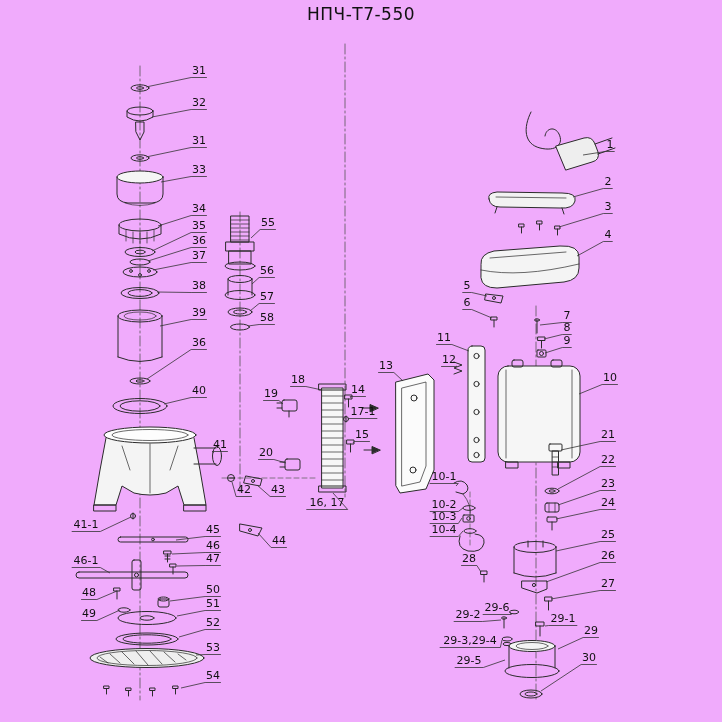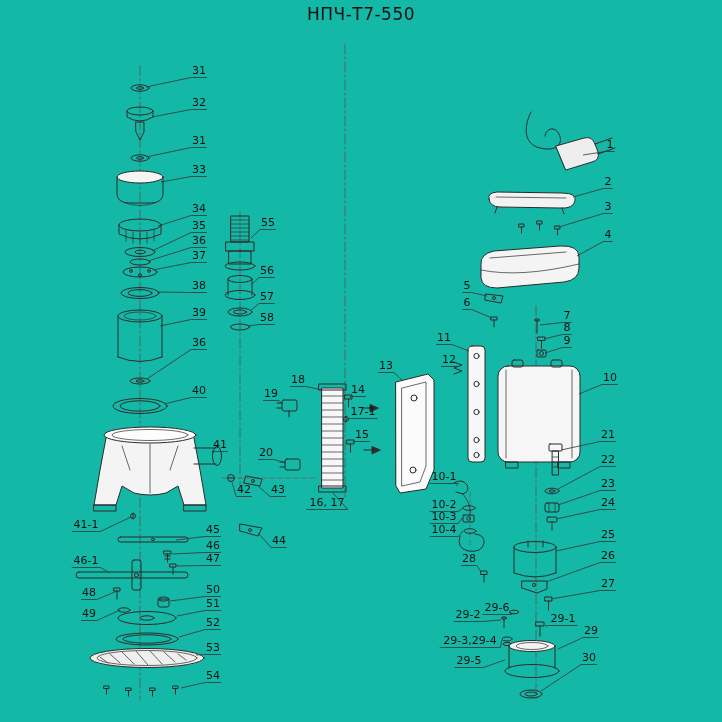--- a/index.html
+++ b/index.html
@@ -1,17 +1,17 @@
 <!DOCTYPE html>
 <html><head>
 <meta charset="utf-8">
 <style>
   html,body{margin:0;padding:0;background:#ffffff;}
   body{width:722px;height:722px;font-family:"DejaVu Sans",sans-serif;}
-  .page{position:relative;width:722px;height:722px;overflow:hidden;background:#14b8a6;}
+  .page{position:relative;width:722px;height:722px;overflow:hidden;background:#f0abfc;}
   svg{position:absolute;left:0;top:0;display:block;}
   #artwork{fill:none;stroke:#2b2b2b;stroke-width:1;stroke-linecap:round;stroke-linejoin:round;}
   .axis{stroke:#555;stroke-width:.8;stroke-dasharray:10 3 2 3;}
   .dash{stroke:#666;stroke-width:.8;stroke-dasharray:5 3;}
   .thin{stroke-width:.7;}
   #title-text{fill:#111;stroke:none;font-size:17px;letter-spacing:.5px;}
   #labels text{fill:#111;stroke:none;font-size:11px;}
   #labels line{stroke:#333;stroke-width:.8;}
 </style>
 </head>

